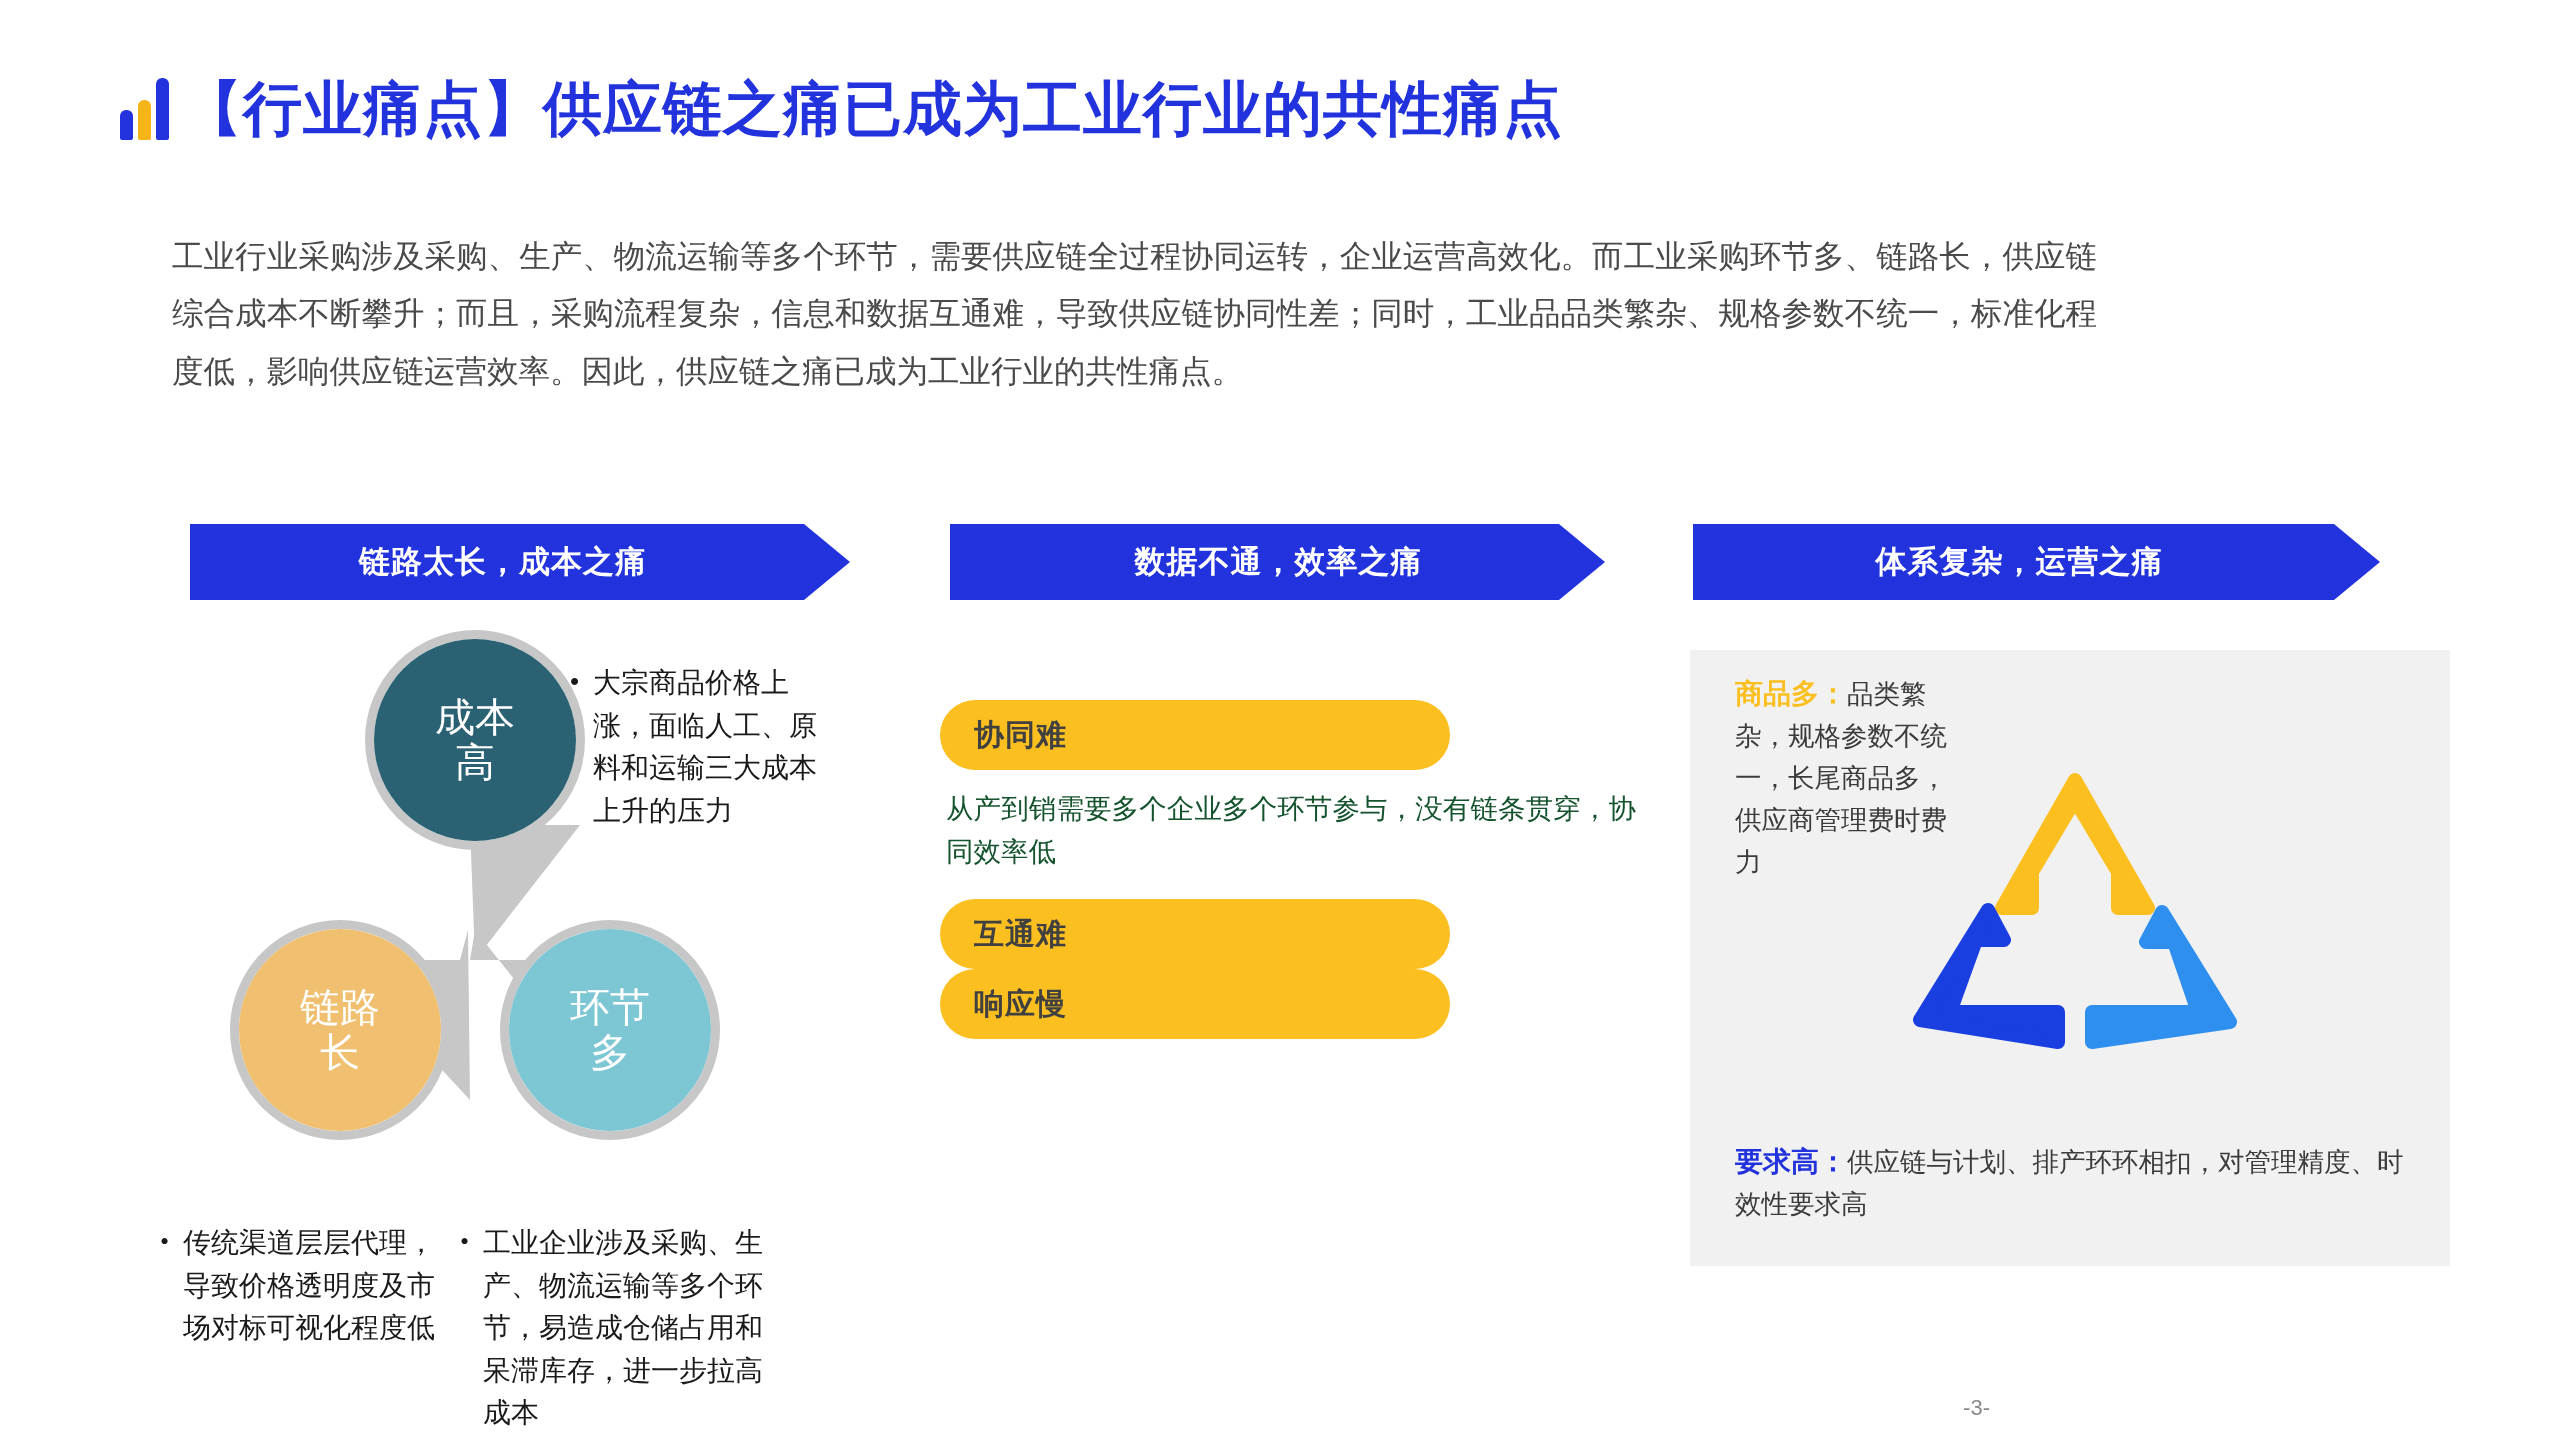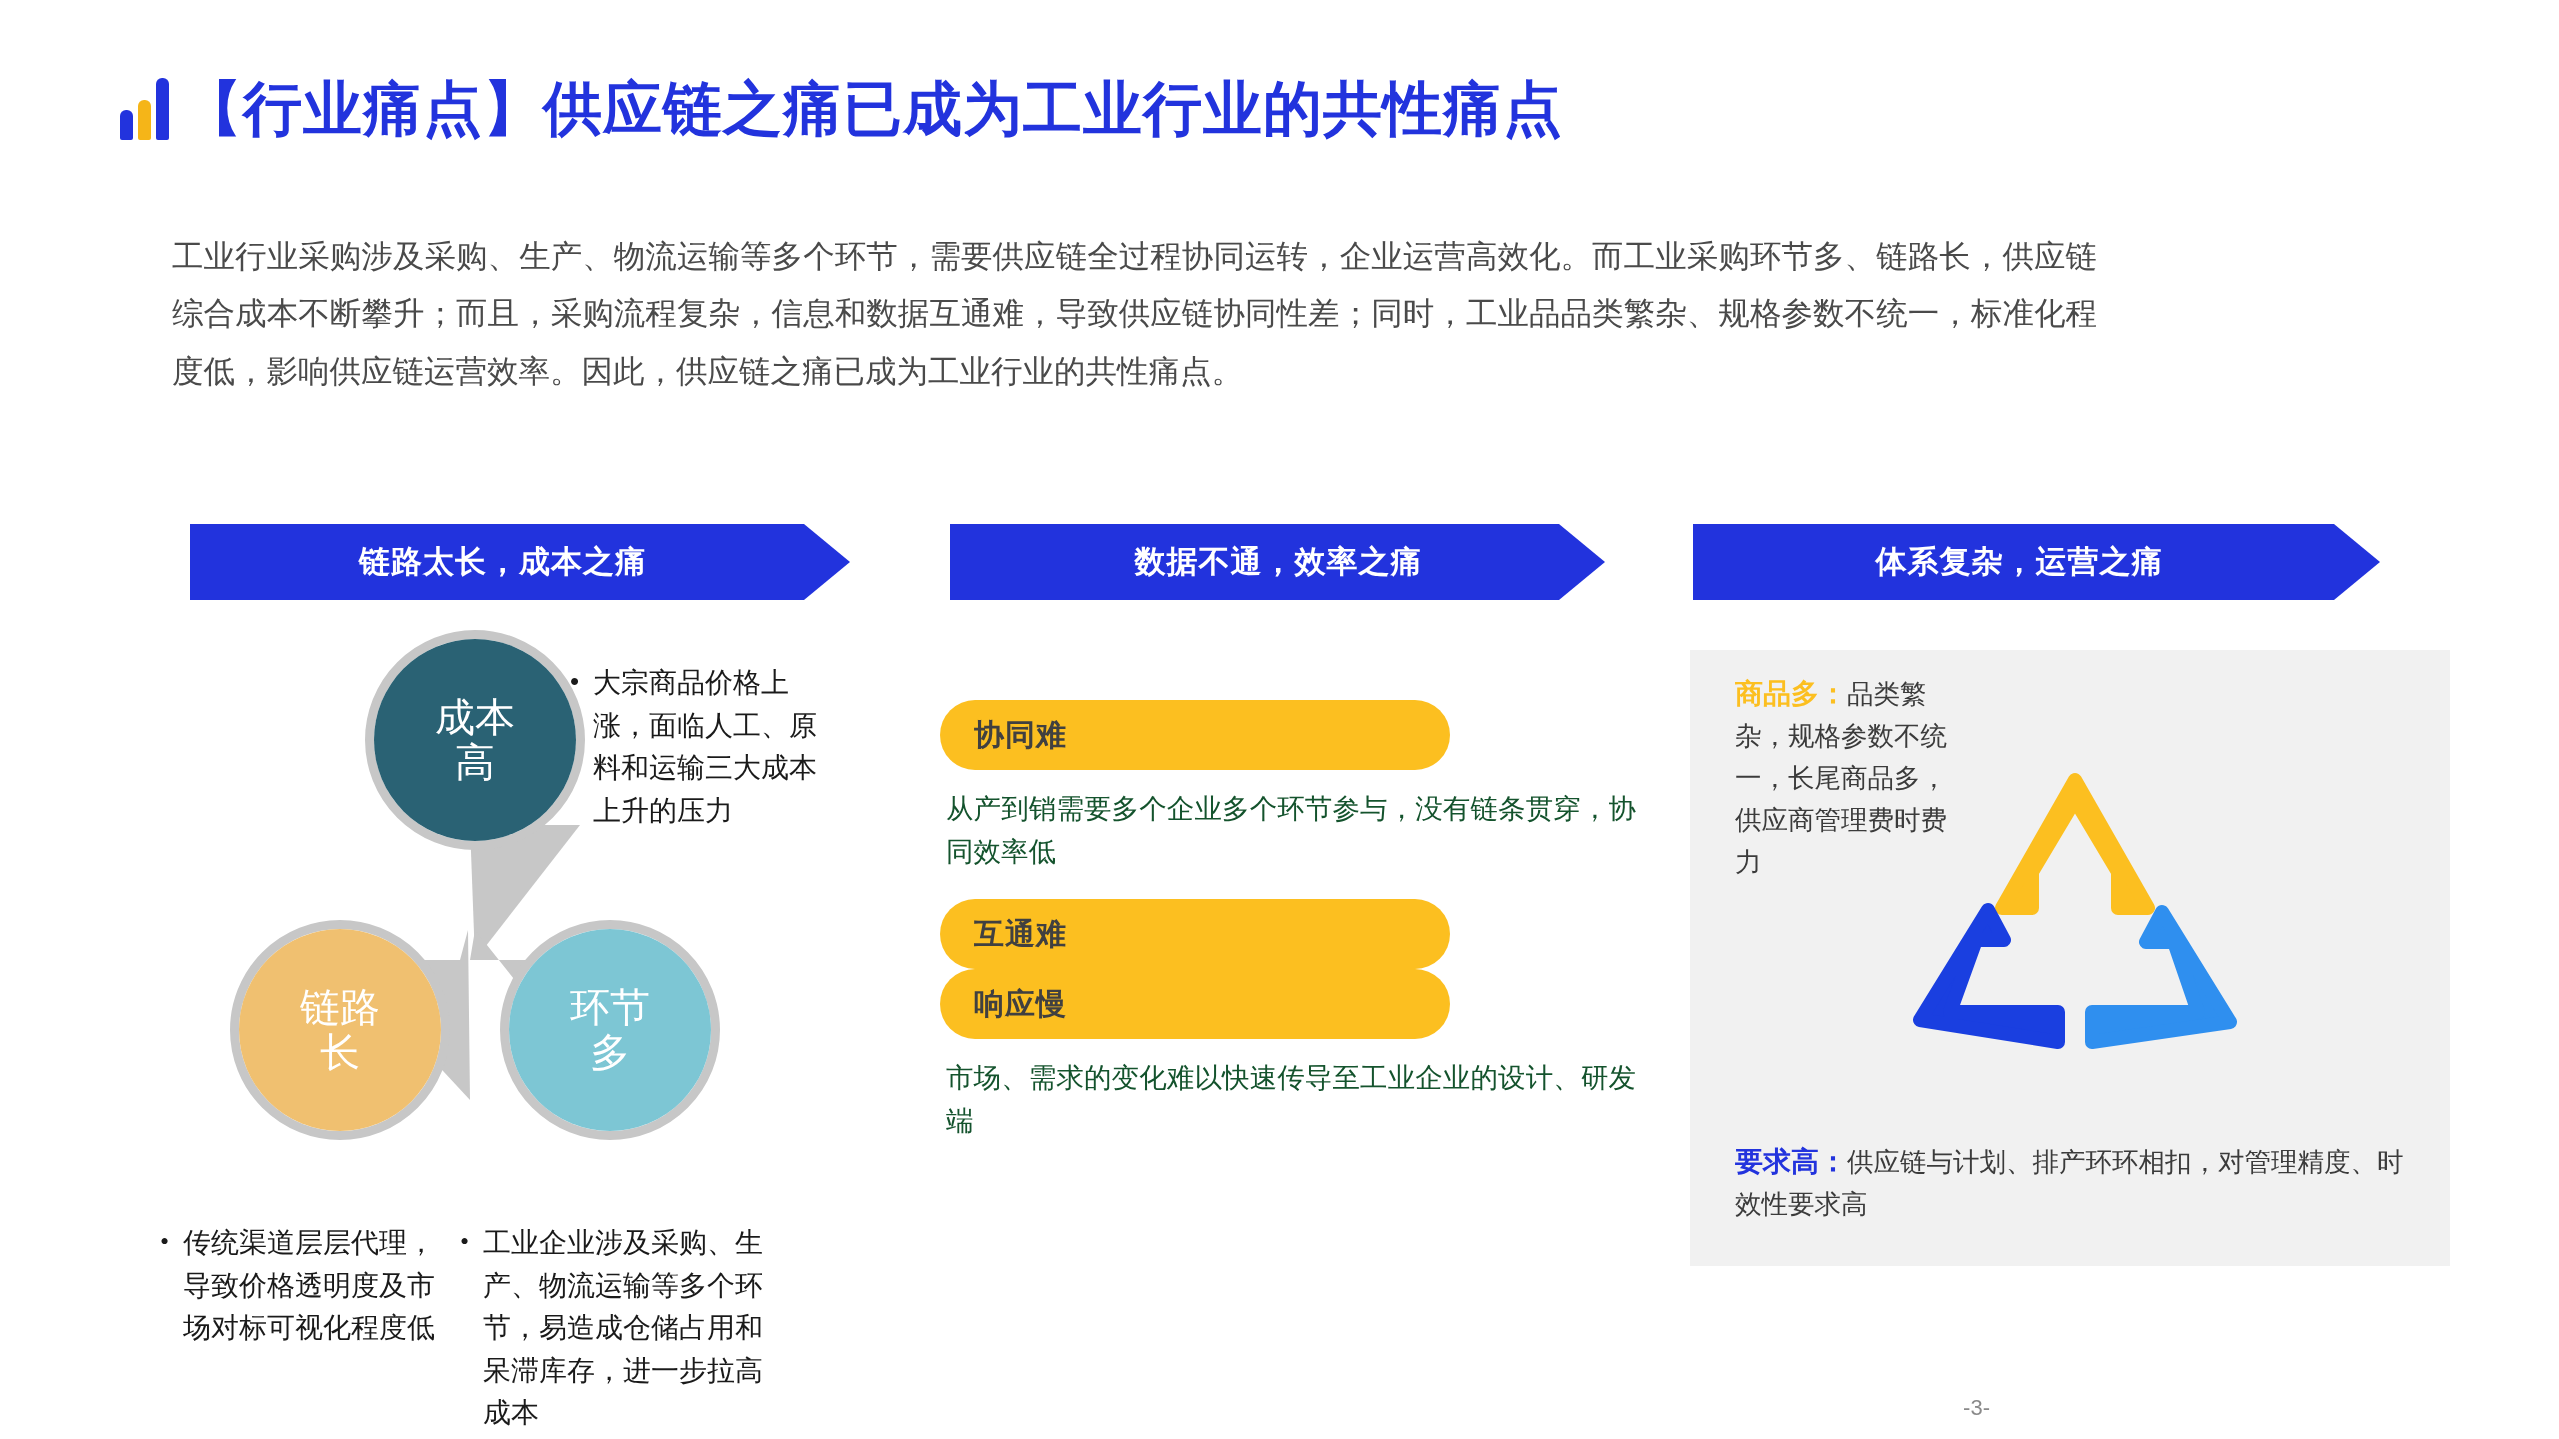--- a/index.html
+++ b/index.html
@@ -176,21 +176,20 @@
     </div>
   </div>
 
   <div class="pill-block" id="mid-col">
     <div class="pill">协同难</div>
     <div class="pill-body">从产到销需要多个企业多个环节参与，没有链条贯穿，协同效率低</div>
 
     <div class="pill">互通难</div>
 
     <div class="pill">响应慢</div>
-    <div class="pill-body">市场、需求的变化难以快速传导至工业企业的设计、研发端</div>
   </div>
 
   <div class="gray-panel"></div>
 
   <svg class="recycle" viewBox="0 0 390 360">
 
     <path d="M195 20 L 268 148 L 238 148 L 238 112 L 195 40 L 152 112 L 152 148 L 122 148 Z" fill="#fcbf20" stroke="#fcbf20" stroke-width="14" stroke-linejoin="round"></path>
 
     <path d="M40 260 L 108 150 L 124 180 L 96 180 L 70 252 L 150 252 L 178 252 L 178 282 Z" fill="#1a3fe0" stroke="#1a3fe0" stroke-width="14" stroke-linejoin="round"></path>
 

